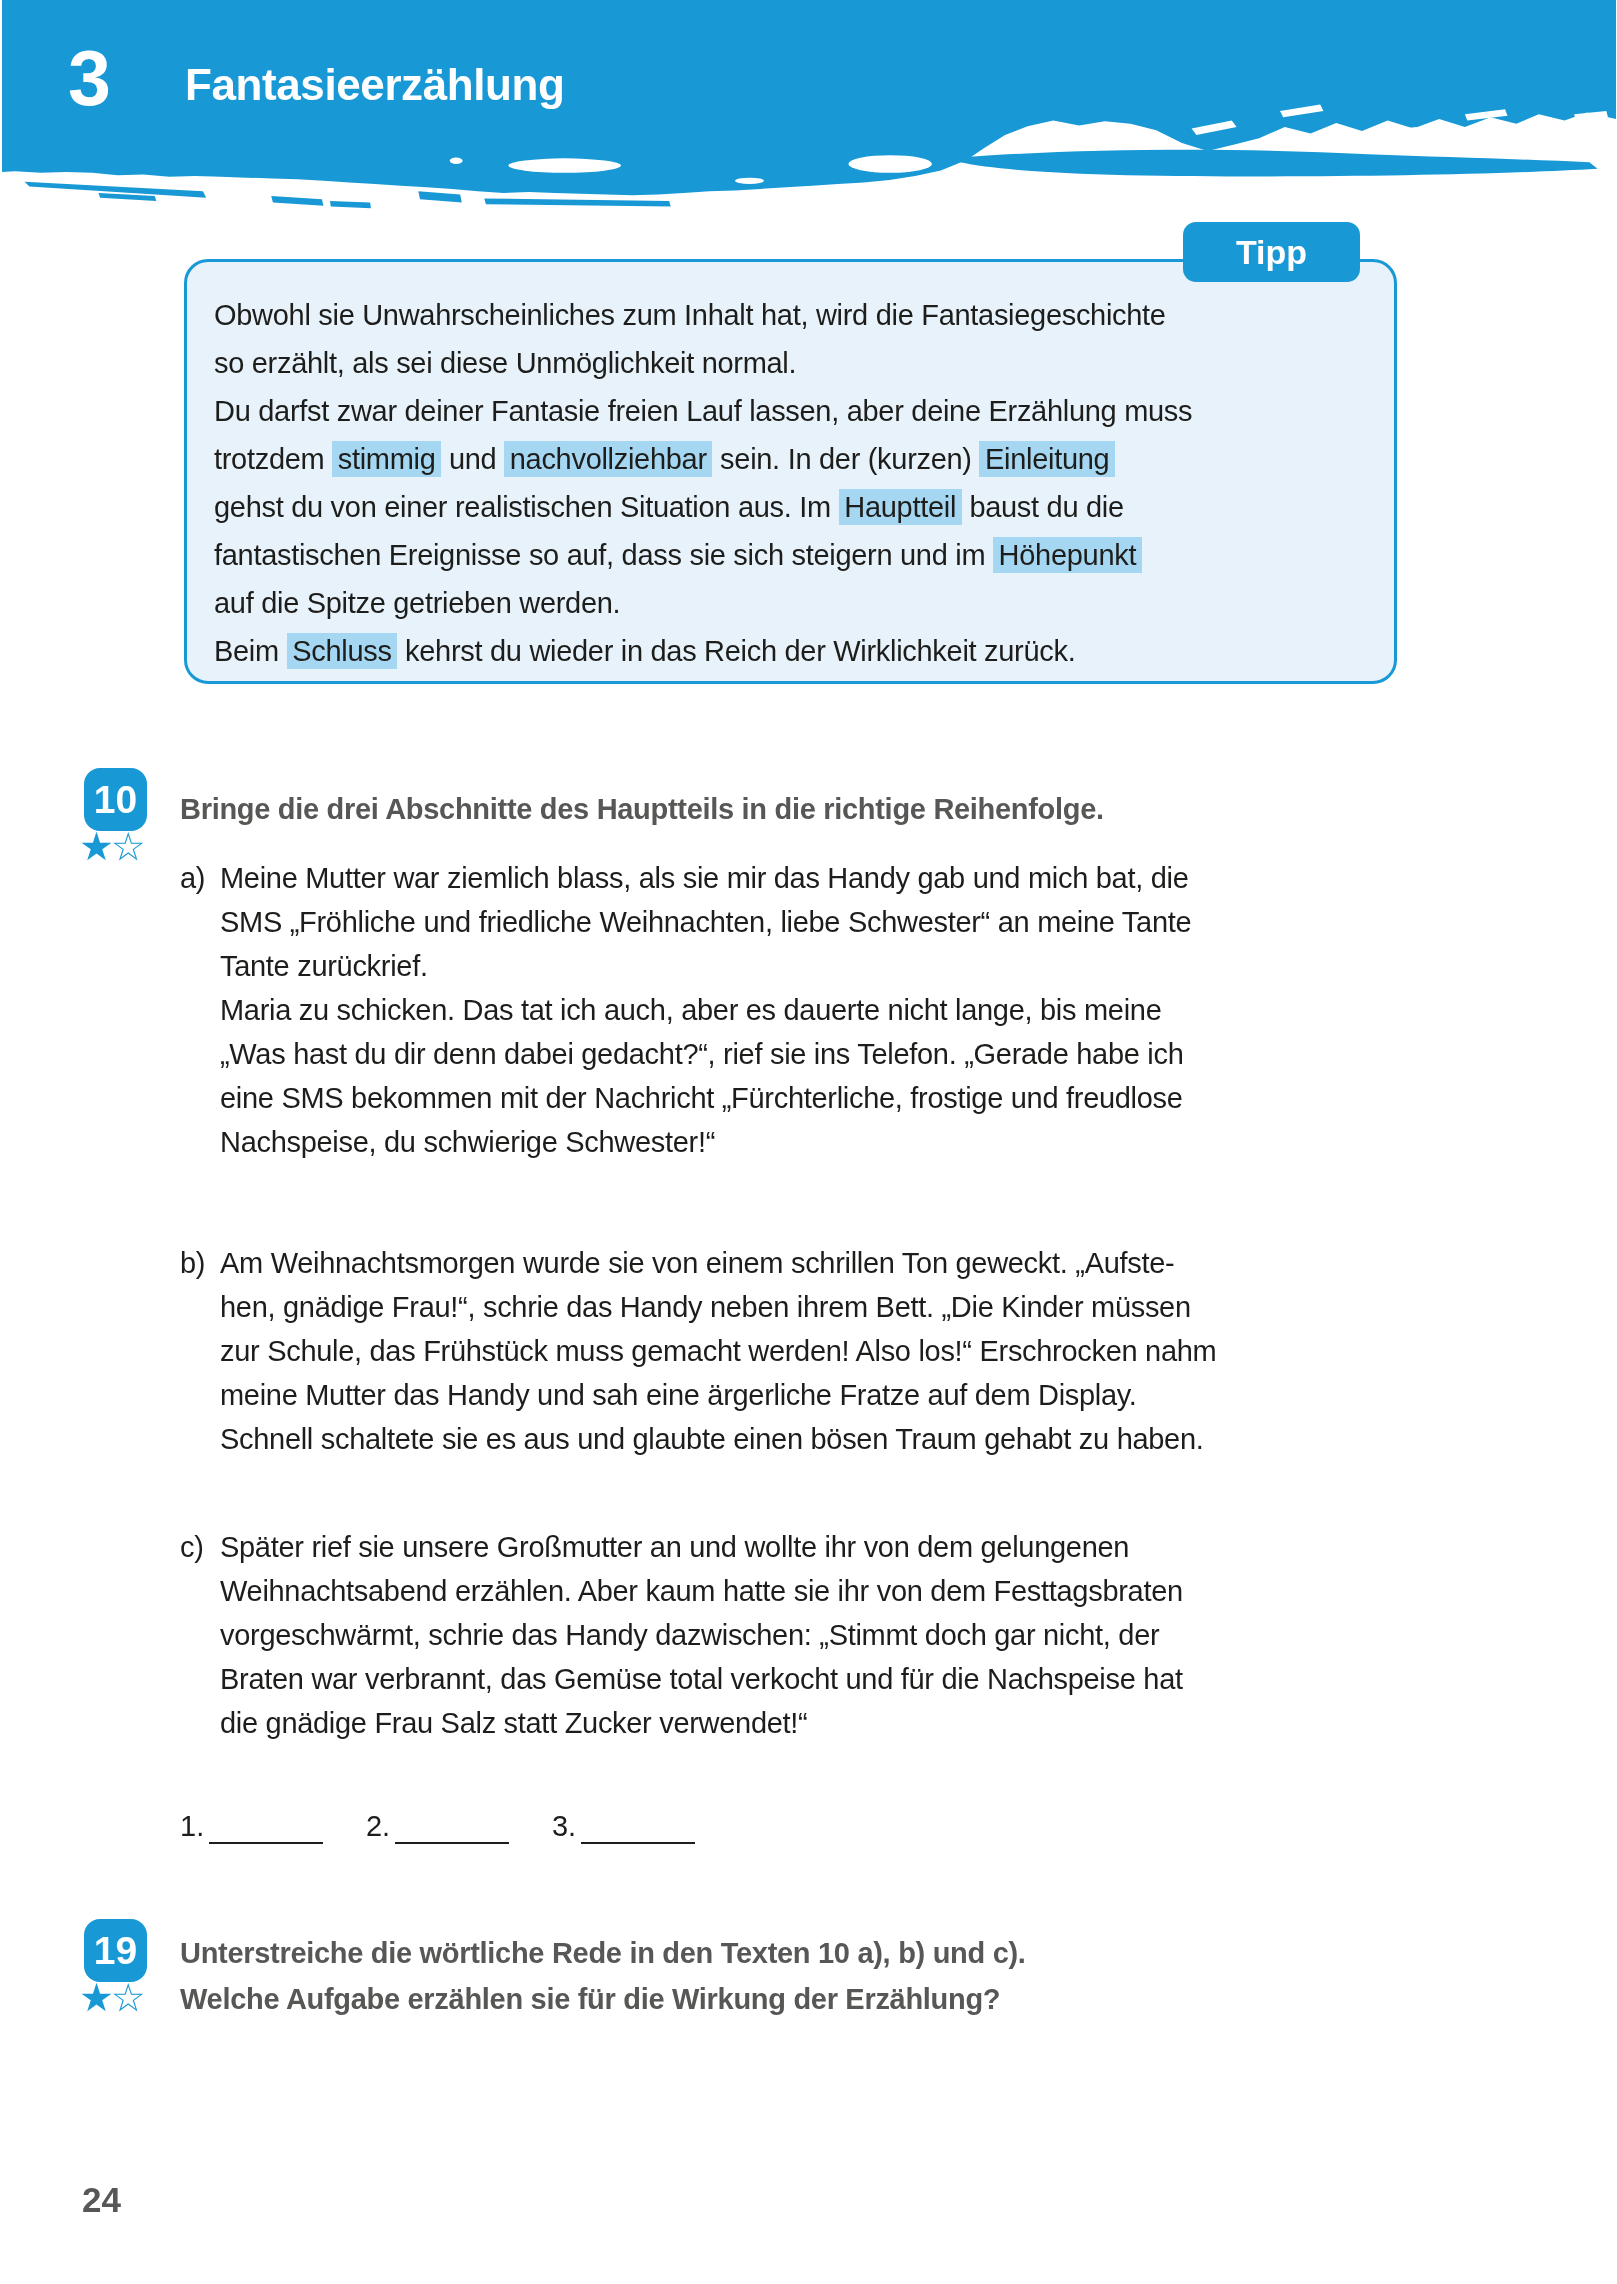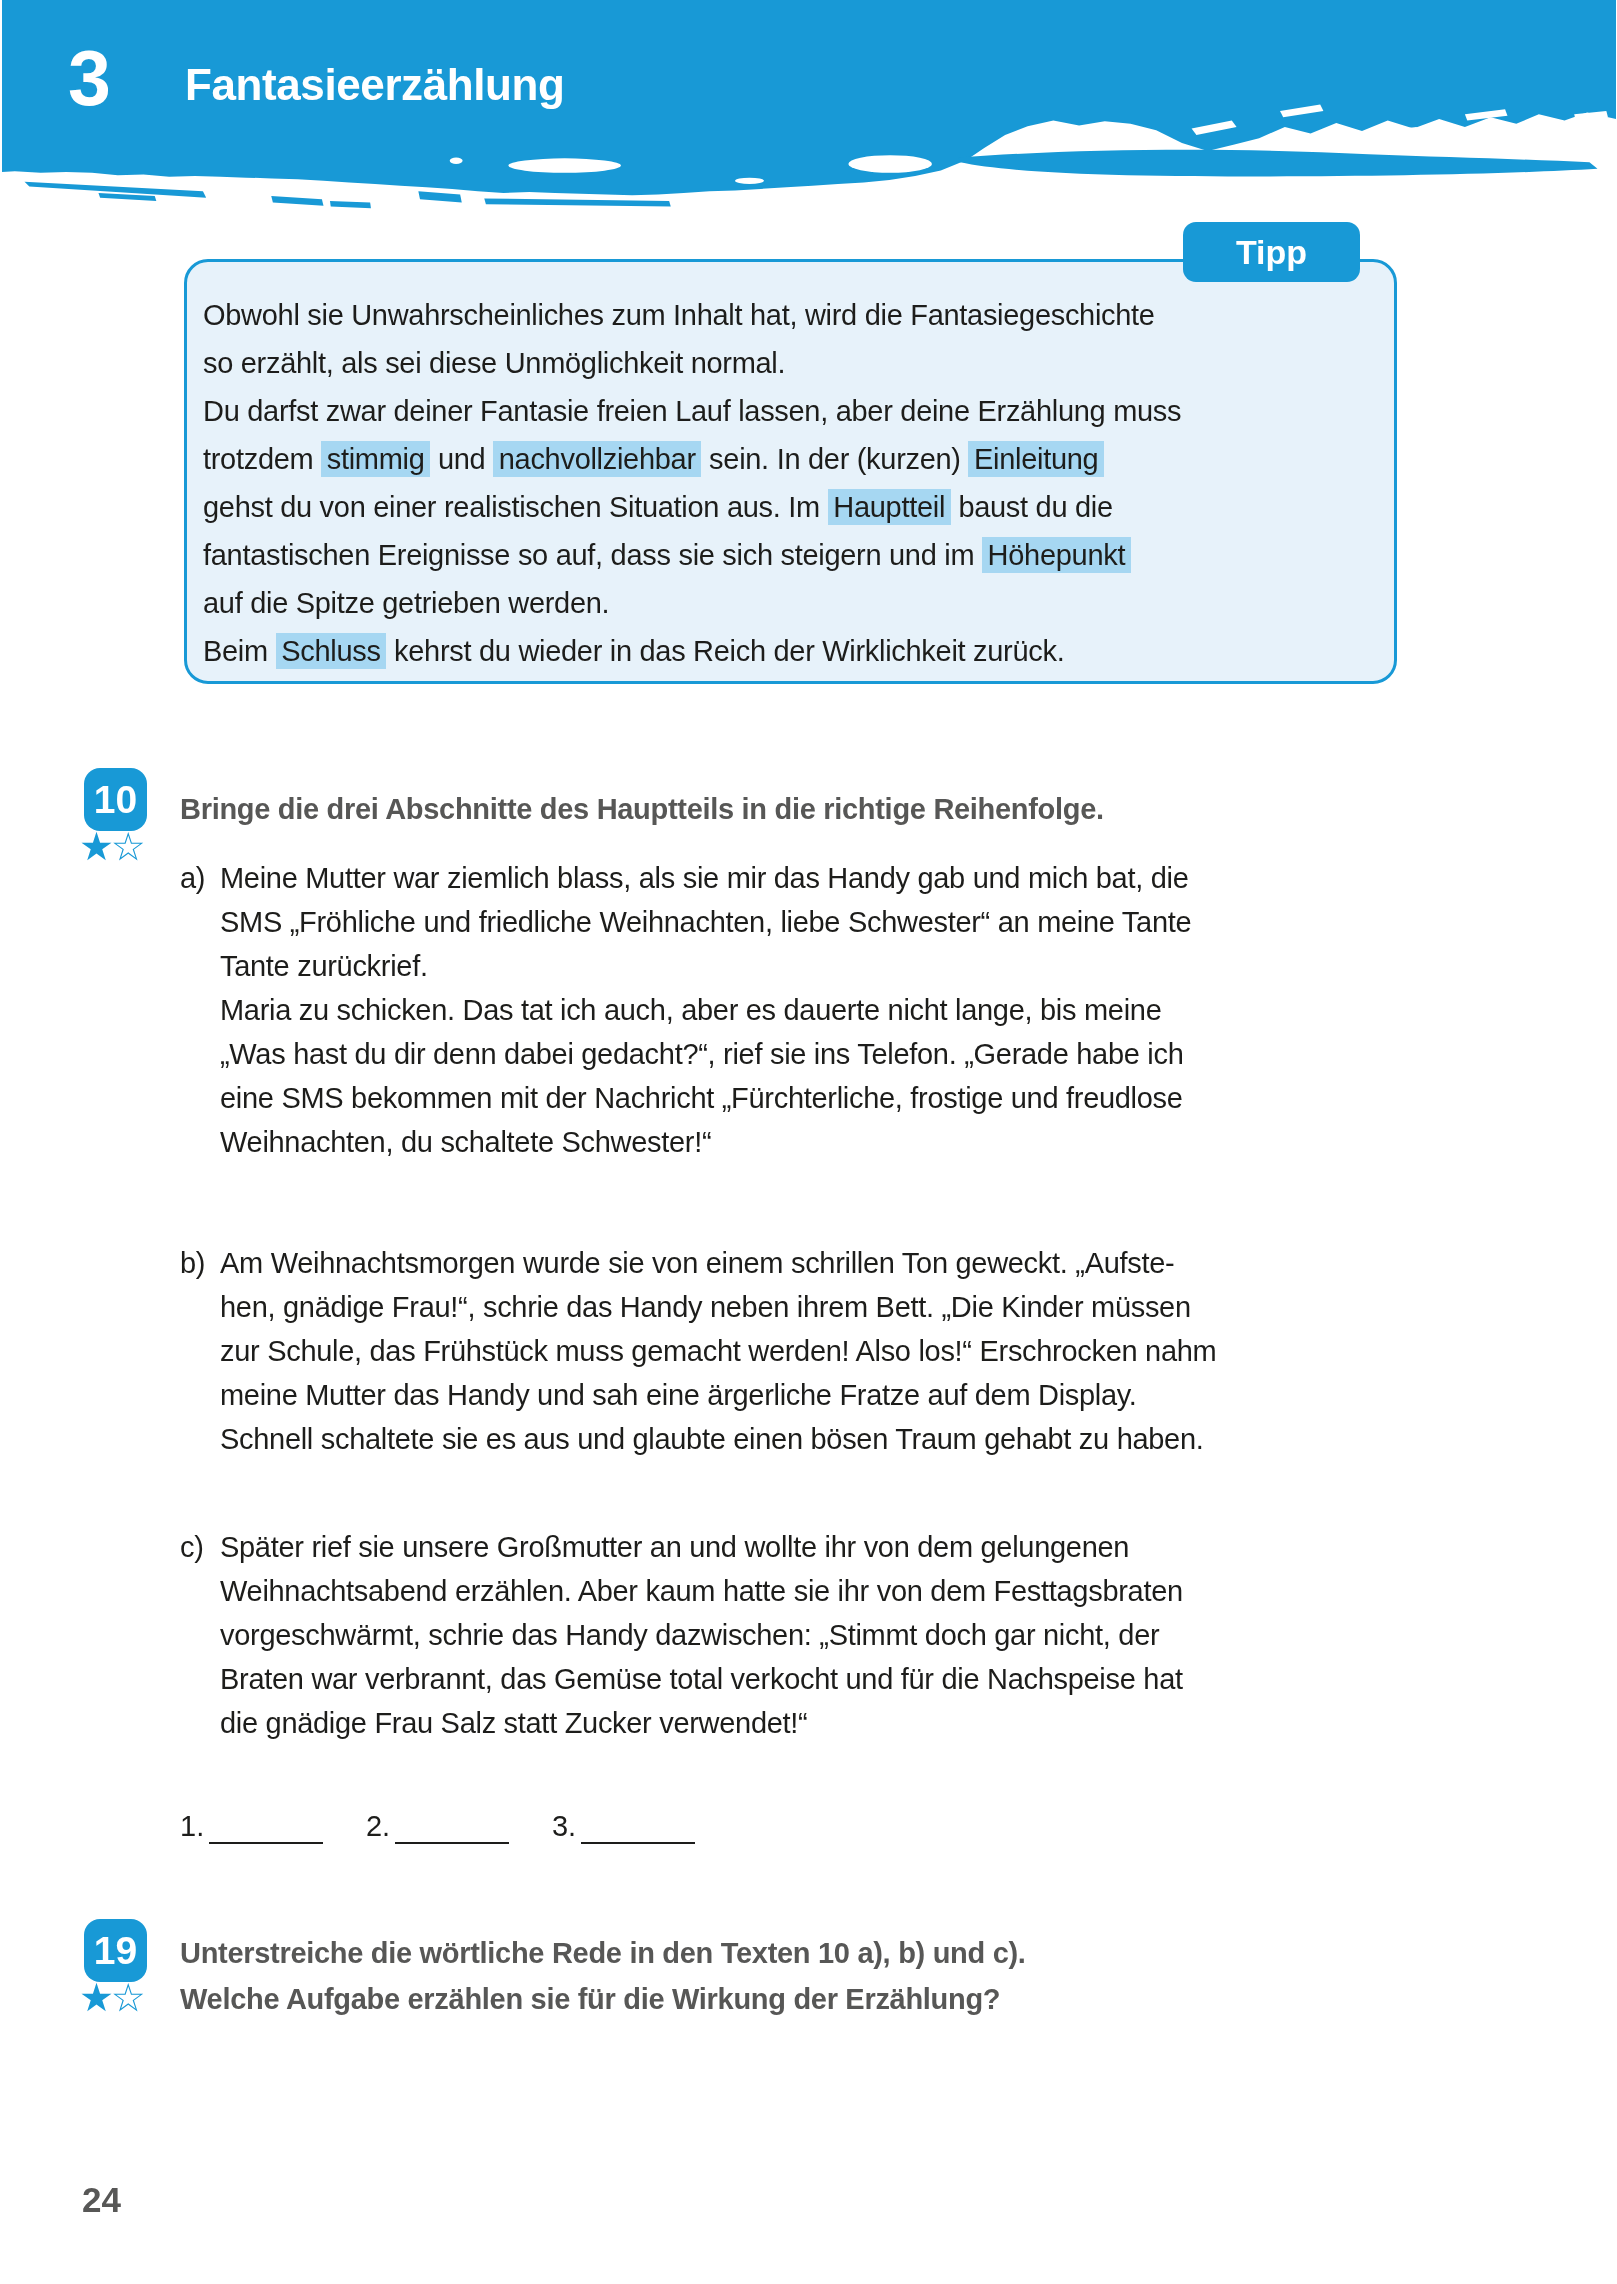--- a/index.html
+++ b/index.html
@@ -20,21 +20,21 @@
   
   .tip-tab{
     position:absolute;left:1183px;top:222px;width:177px;height:60px;
     background:#1899d6;border-radius:13px;color:#ffffff;
     font-size:34px;font-weight:bold;display:flex;align-items:center;justify-content:center;
     z-index:3;
   }
   .tip-box{
     position:absolute;left:184px;top:259px;width:1213px;height:425px;box-sizing:border-box;
     background:#e7f2fa;border:3.2px solid #1899d6;border-radius:24px;
-    padding:29px 40px 0 16px;z-index:2;
+    padding:29px 40px 0 27px;z-index:2;
   }
   .tip-line{white-space:nowrap;font-size:29px;line-height:48px;letter-spacing:-0.3px;color:#1d1d1b;}
   .hl{background:#a6d7f2;padding:1.6px 5.6px;}
   
   .ex-badge{
     position:absolute;width:63px;height:63px;background:#1899d6;border-radius:16px;
     color:#ffffff;font-size:39px;font-weight:bold;
     display:flex;align-items:center;justify-content:center;z-index:2;text-align:right;
   }
   .stars{
@@ -116,21 +116,21 @@
   <div class="items" id="ex10-items">
       <div class="item" style="margin-bottom: 77px;">
         <div class="item-label">a)</div>
         <div class="item-lines">
           <div class="text-line">Meine Mutter war ziemlich blass, als sie mir das Handy gab und mich bat, die</div>
           <div class="text-line">SMS „Fröhliche und friedliche Weihnachten, liebe Schwester“ an meine Tante</div>
           <div class="text-line">Tante zurückrief.</div>
           <div class="text-line">Maria zu schicken. Das tat ich auch, aber es dauerte nicht lange, bis meine</div>
           <div class="text-line">„Was hast du dir denn dabei gedacht?“, rief sie ins Telefon. „Gerade habe ich</div>
           <div class="text-line">eine SMS bekommen mit der Nachricht „Fürchterliche, frostige und freudlose</div>
-          <div class="text-line">Weihnachten, du schaltete Schwester!“</div>
+          <div class="text-line">Nachspeise, du schwierige Schwester!“</div>
         </div>
       </div>
       <div class="item" style="margin-bottom: 64px;">
         <div class="item-label">b)</div>
         <div class="item-lines">
           <div class="text-line">Am Weihnachtsmorgen wurde sie von einem schrillen Ton geweckt. „Aufste-</div>
           <div class="text-line">hen, gnädige Frau!“, schrie das Handy neben ihrem Bett. „Die Kinder müssen</div>
           <div class="text-line">zur Schule, das Frühstück muss gemacht werden! Also los!“ Erschrocken nahm</div>
           <div class="text-line">meine Mutter das Handy und sah eine ärgerliche Fratze auf dem Display.</div>
           <div class="text-line">Schnell schaltete sie es aus und glaubte einen bösen Traum gehabt zu haben.</div>

